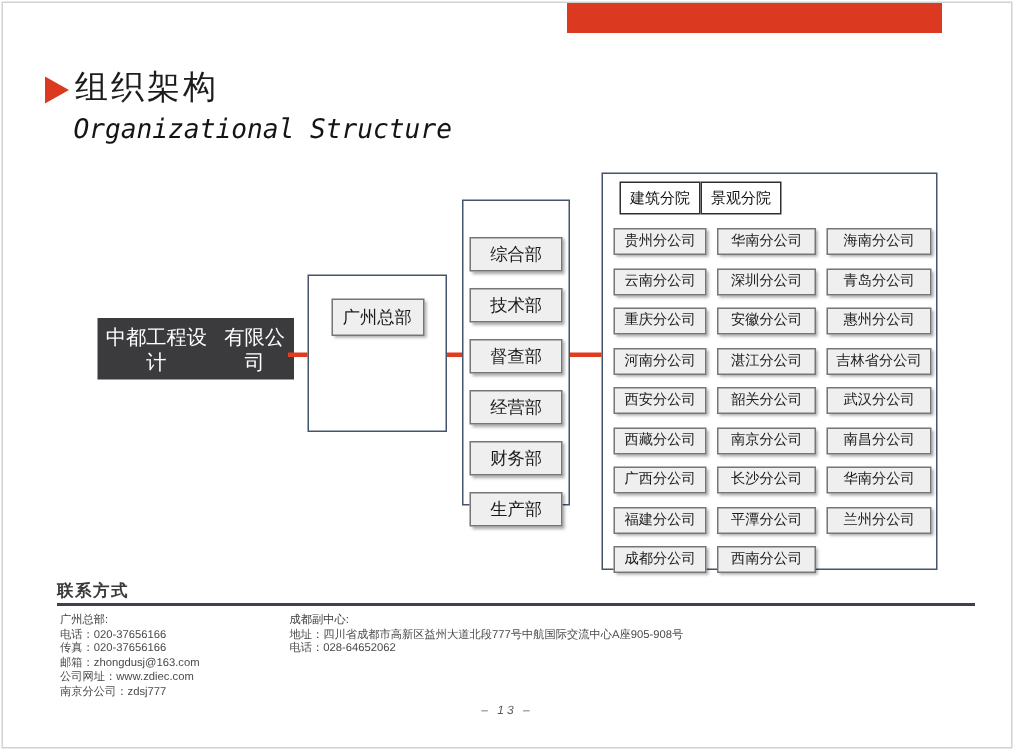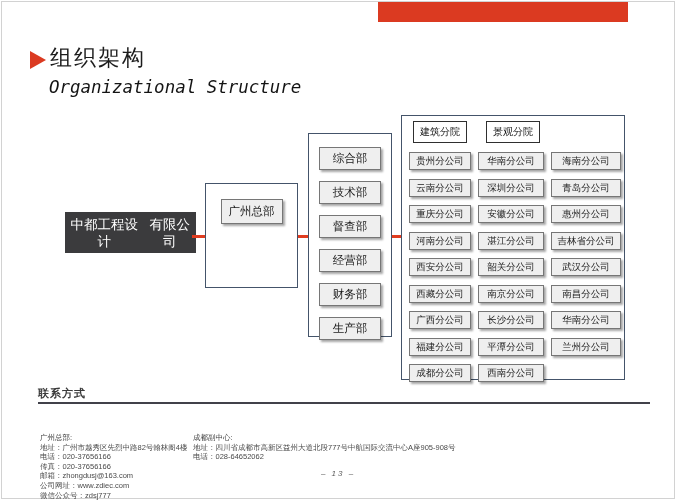--- a/index.html
+++ b/index.html
@@ -17,45 +17,45 @@
   .title-en{position:absolute;left:49px;top:76px;font-size:18px;font-style:italic;
             font-family:"DejaVu Sans Mono","Liberation Mono",monospace;color:#141414;letter-spacing:0px;transform:scaleX(.97);transform-origin:left;}
 
   
   .root-box{position:absolute;left:65px;top:212px;width:131px;height:41px;background:#3b3b3d;
             color:#ffffff;display:flex;flex-direction:row;align-items:center;justify-content:center;
             font-size:13.5px;line-height:17px;text-align:center;}
   .container{position:absolute;border:1.5px solid #44546a;background:#ffffff;box-sizing:border-box;}
   .hq{left:205px;top:183px;width:93px;height:105px;display:flex;flex-direction:column;align-items:center;
       padding-top:15px;gap:29px;}
-  .depts{left:308px;top:133px;width:84px;height:204px;display:flex;flex-direction:column;align-items:center;
-      padding-top:13px;gap:11px;}
+  .depts{left:308px;top:133px;width:72px;height:204px;display:flex;flex-direction:column;align-items:center;
+      padding-top:24px;gap:11px;}
   .branches-wrap{left:401px;top:115px;width:224px;height:265px;padding:5px 0 0 7px;}
   .node-box{background:#efefef;border:1px solid #767676;box-shadow:1.5px 1.5px 2px rgba(0,0,0,.35);
             text-align:center;color:#1a1a1a;box-sizing:border-box;}
   .hq-box{font-size:11.5px;padding:4px 7px;white-space:nowrap;}
   .dept-box{font-size:11.5px;width:62px;padding:3px 0;}
-  .divisions{display:flex;gap:19px;margin-left:4px;}
+  .divisions{display:flex;margin-left:4px;}
   .division-box{background:#ffffff;border:1px solid #2f2f2f;font-size:10px;padding:3px 0;width:52px;
                 text-align:center;color:#111;}
   .branches{margin-top:9px;display:grid;grid-template-columns:62px 66px 70px;column-gap:7px;row-gap:8.5px;}
   .branch-box{font-size:9.5px;height:18px;line-height:16px;white-space:nowrap;}
 
   .conn{position:absolute;height:3px;background:#e03c20;top:235px;}
   .c1{left:192px;width:21px;}
   .c2{left:289px;width:28px;}
   .c3{left:379px;width:30px;}
 
   
   .contact-heading{position:absolute;left:38px;top:386px;font-size:11px;font-weight:bold;color:#3a3a3a;letter-spacing:1px;}
   .contact-rule{position:absolute;left:38px;top:402px;width:612px;height:2px;background:#41414a;}
   .contact-col{position:absolute;top:408px;font-size:7.5px;line-height:9.6px;color:#4a4a4a;}
   .col-gz{left:40px;width:150px;}
   .col-cd{left:193px;width:440px;}
-  .contact-title{color:#3c3c3c;margin-top:25px;}
+  .contact-title{color:#3c3c3c;}
   .page-number{position:absolute;left:0;right:0;top:469px;text-align:center;font-size:8px;color:#5a5a5a;letter-spacing:2px;font-style:italic;}
 </style>
 </head>
 <body>
 
 <div class="page">
   <div class="frame"></div>
   <div class="red-bar"></div>
 
   <div class="tri"></div>
@@ -118,26 +118,25 @@
         <div class="node-box branch-box">西南分公司</div>
       </div>
   </div>
 
   <div class="contact-heading">联系方式</div>
   <div class="contact-rule"></div>
 
   <div class="contact-col col-gz">
     <div class="contact-title">广州总部:</div>
     <div>
-        <div class="contact-line">地址：广州市越秀区先烈中路82号翰林阁4楼</div>
         <div class="contact-line">电话：020-37656166</div>
         <div class="contact-line">传真：020-37656166</div>
         <div class="contact-line">邮箱：zhongdusj@163.com</div>
         <div class="contact-line">公司网址：www.zdiec.com</div>
-        <div class="contact-line">微信公众号：zdsj777</div>
+        <div class="contact-line">南京分公司：zdsj777</div>
       </div>
   </div>
 
   <div class="contact-col col-cd">
     <div class="contact-title">成都副中心:</div>
     <div>
         <div class="contact-line">地址：四川省成都市高新区益州大道北段777号中航国际交流中心A座905-908号</div>
         <div class="contact-line">电话：028-64652062</div>
       </div>
   </div>

